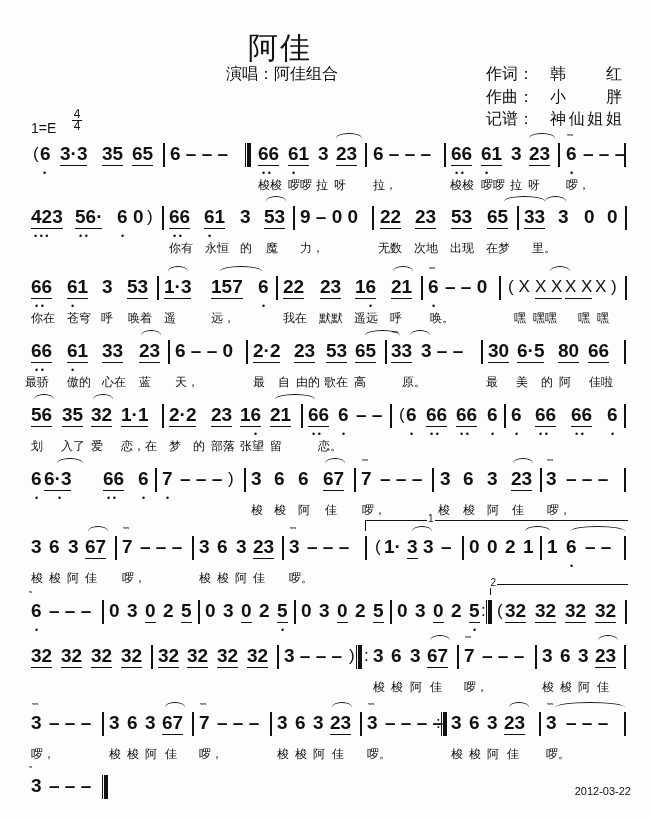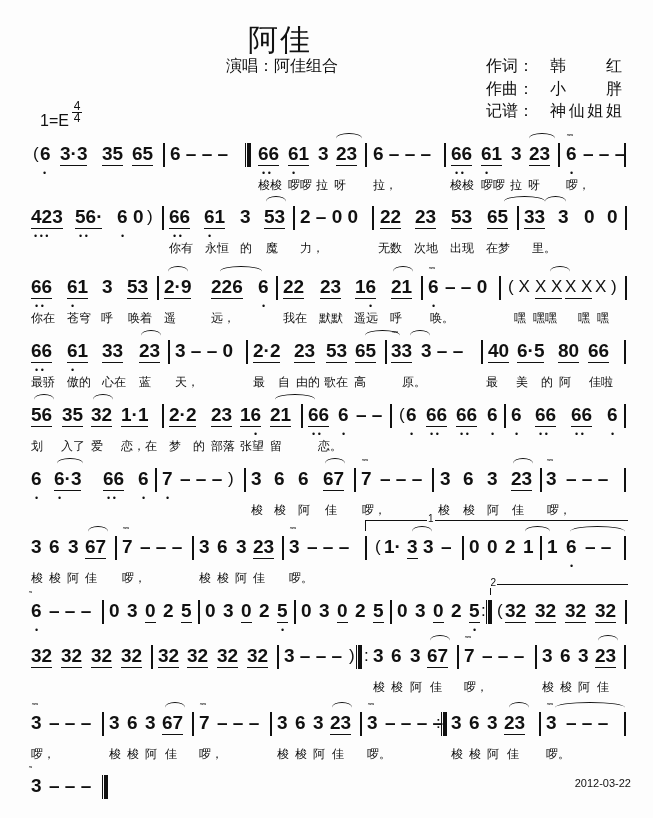--- a/index.html
+++ b/index.html
@@ -1,23 +1,23 @@
 <!DOCTYPE html>
 <html><head>
 <meta charset="utf-8">
 <style>
   html,body{margin:0;padding:0;background:#fdfdfd;}
   body{width:653px;height:818px;position:relative;overflow:hidden;font-family:"Liberation Sans","DejaVu Sans",sans-serif;color:#111;}
-  .abs{position:absolute;}
+  .abs{position:absolute;margin-top:8px;}
   .title{left:0;width:560px;top:20px;text-align:center;font-size:30px;letter-spacing:2px;}
   .performer{left:226px;top:56px;font-size:16px;}
   .credit{font-size:16px;}
   .credit .lbl{display:inline-block;width:64px;}
   .credit .val{display:inline-block;width:72px;text-align:justify;text-align-last:justify;}
-  .key{left:40px;top:112px;font-size:16px;}
+  .key{left:31px;top:112px;font-size:14px;}
   .ts{left:72px;top:101px;font-size:12px;line-height:11px;text-align:center;width:10px;}
   .ts .frac{border-top:1px solid #111;}
   .line{position:absolute;left:0;width:653px;height:70px;}
   .tok{position:absolute;top:0;font-size:19px;font-weight:bold;white-space:pre;line-height:22px;}
   .tok.thin{font-weight:normal;font-size:17px;}
   .tok.u1{border-bottom:1.5px solid #111;}
   .bar{position:absolute;top:0;width:1.5px;height:24px;background:#111;}
   .dbar{position:absolute;top:0;width:6px;height:24px;border-left:1.5px solid #111;border-right:4px solid #111;box-sizing:border-box;}
   .dots{position:absolute;top:26px;font-size:9px;line-height:9px;white-space:pre;letter-spacing:0;}
   .lyr{position:absolute;top:34px;font-size:12px;white-space:pre;}
@@ -103,21 +103,21 @@
       <span class="tok thin" style="left: 147px;">)</span>
       <div class="bar" style="left: 162px;"></div>
       <span class="tok u1" style="left: 169px;">66</span>
       <span class="dots" style="left: 173px;">• •</span>
       <span class="tok u1" style="left: 204px;">61</span>
       <span class="dots" style="left: 208px;">•</span>
       <span class="tok" style="left: 240px;">3</span>
       <span class="tok u1" style="left: 264px;">53</span>
       <div class="slur" style="left: 266px; width: 20px;"></div>
       <div class="bar" style="left: 293px;"></div>
-      <span class="tok" style="left: 300px;">2 – 0 0</span>
+      <span class="tok" style="left: 300px;">9 – 0 0</span>
       <div class="bar" style="left: 372px;"></div>
       <span class="tok u1" style="left: 380px;">22</span>
       <span class="tok u1" style="left: 415px;">23</span>
       <span class="tok u1" style="left: 451px;">53</span>
       <span class="tok u1" style="left: 487px;">65</span>
       <div class="bar" style="left: 517px;"></div>
       <span class="tok u1" style="left: 524px;">33</span>
       <div class="slur" style="left: 504px; width: 41px;"></div>
       <span class="tok" style="left: 558px;">3</span>
       <div class="slur" style="left: 545px; width: 21px;"></div>
@@ -136,23 +136,23 @@
       <span class="lyr" style="left: 532px;">里。</span>
     </div>
     <div class="line" style="top: 276px;">
       <span class="tok u1" style="left: 31px;">66</span>
       <span class="dots" style="left: 35px;">• •</span>
       <span class="tok u1" style="left: 67px;">61</span>
       <span class="dots" style="left: 71px;">•</span>
       <span class="tok" style="left: 102px;">3</span>
       <span class="tok u1" style="left: 127px;">53</span>
       <div class="bar" style="left: 157px;"></div>
-      <span class="tok u1" style="left: 164px;">2·9</span>
+      <span class="tok u1" style="left: 164px;">1·3</span>
       <div class="slur" style="left: 168px; width: 20px;"></div>
-      <span class="tok u1" style="left: 211px;">226</span>
+      <span class="tok u1" style="left: 211px;">157</span>
       <div class="slur" style="left: 220px; width: 42px;"></div>
       <span class="tok" style="left: 258px;">6</span>
       <span class="dots" style="left: 262px;">•</span>
       <div class="bar" style="left: 276px;"></div>
       <span class="tok u1" style="left: 283px;">22</span>
       <span class="tok u1" style="left: 320px;">23</span>
       <span class="tok u1" style="left: 355px;">16</span>
       <span class="dots" style="left: 369px;">•</span>
       <span class="tok u1" style="left: 391px;">21</span>
       <div class="slur" style="left: 393px; width: 20px;"></div>
@@ -186,39 +186,39 @@
     </div>
     <div class="line" style="top: 340px;">
       <span class="tok u1" style="left: 31px;">66</span>
       <span class="dots" style="left: 35px;">• •</span>
       <span class="tok u1" style="left: 67px;">61</span>
       <span class="dots" style="left: 71px;">•</span>
       <span class="tok u1" style="left: 102px;">33</span>
       <span class="tok u1" style="left: 139px;">23</span>
       <div class="slur" style="left: 141px; width: 20px;"></div>
       <div class="bar" style="left: 168px;"></div>
-      <span class="tok" style="left: 175px;">3 – – 0</span>
+      <span class="tok" style="left: 175px;">6 – – 0</span>
       <div class="bar" style="left: 246px;"></div>
       <span class="tok u1" style="left: 253px;">2·2</span>
       <span class="tok u1" style="left: 294px;">23</span>
       <span class="tok u1" style="left: 326px;">53</span>
       <span class="tok u1" style="left: 355px;">65</span>
       <div class="slur" style="left: 365px; width: 35px;"></div>
       <div class="bar" style="left: 385px;"></div>
       <span class="tok u1" style="left: 391px;">33</span>
       <span class="orn" style="left: 392px;">˜˜</span>
       <span class="tok" style="left: 421px;">3 – –</span>
       <div class="slur" style="left: 410px; width: 20px;"></div>
       <div class="bar" style="left: 481px;"></div>
-      <span class="tok u1" style="left: 488px;">40</span>
+      <span class="tok u1" style="left: 488px;">30</span>
       <span class="tok u1" style="left: 517px;">6·5</span>
       <span class="tok u1" style="left: 558px;">80</span>
       <span class="tok u1" style="left: 588px;">66</span>
       <div class="bar" style="left: 624px;"></div>
-      <span class="lyr" style="left: 31px;">最骄</span>
+      <span class="lyr" style="left: 25px;">最骄</span>
       <span class="lyr" style="left: 67px;">傲的</span>
       <span class="lyr" style="left: 102px;">心在</span>
       <span class="lyr" style="left: 139px;">蓝</span>
       <span class="lyr" style="left: 175px;">天，</span>
       <span class="lyr" style="left: 253px;">最</span>
       <span class="lyr" style="left: 278px;">自</span>
       <span class="lyr" style="left: 296px;">由的</span>
       <span class="lyr" style="left: 324px;">歌在</span>
       <span class="lyr" style="left: 354px;">高</span>
       <span class="lyr" style="left: 402px;">原。</span>
@@ -276,21 +276,21 @@
       <span class="lyr" style="left: 169px;">梦</span>
       <span class="lyr" style="left: 193px;">的</span>
       <span class="lyr" style="left: 211px;">部落</span>
       <span class="lyr" style="left: 240px;">张望</span>
       <span class="lyr" style="left: 270px;">留</span>
       <span class="lyr" style="left: 318px;">恋。</span>
     </div>
     <div class="line" style="top: 468px;">
       <span class="tok" style="left: 31px;">6</span>
       <span class="dots" style="left: 35px;">•</span>
-      <span class="tok u1" style="left: 54px;">6·3</span>
+      <span class="tok u1" style="left: 44px;">6·3</span>
       <span class="dots" style="left: 58px;">•</span>
       <div class="slur" style="left: 57px; width: 26px;"></div>
       <span class="tok u1" style="left: 103px;">66</span>
       <span class="dots" style="left: 107px;">• •</span>
       <span class="tok" style="left: 138px;">6</span>
       <span class="dots" style="left: 142px;">•</span>
       <div class="bar" style="left: 155px;"></div>
       <span class="tok" style="left: 162px;">7</span>
       <span class="dots" style="left: 166px;">•</span>
       <span class="tok" style="left: 180px;">– – –</span>

